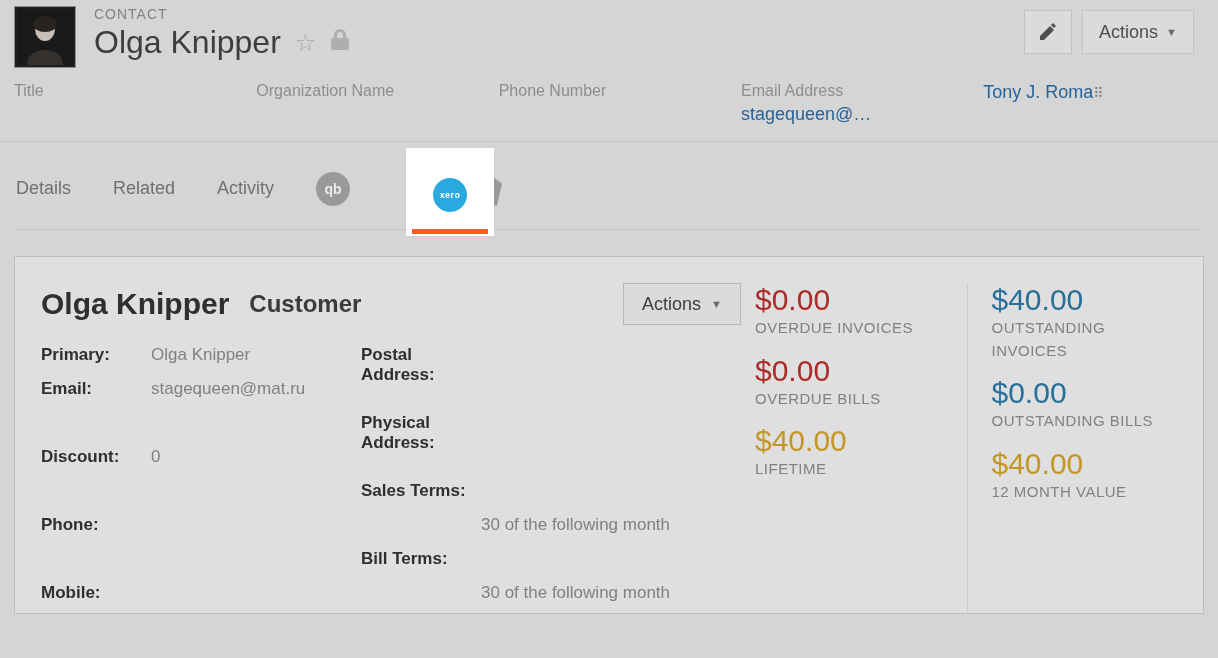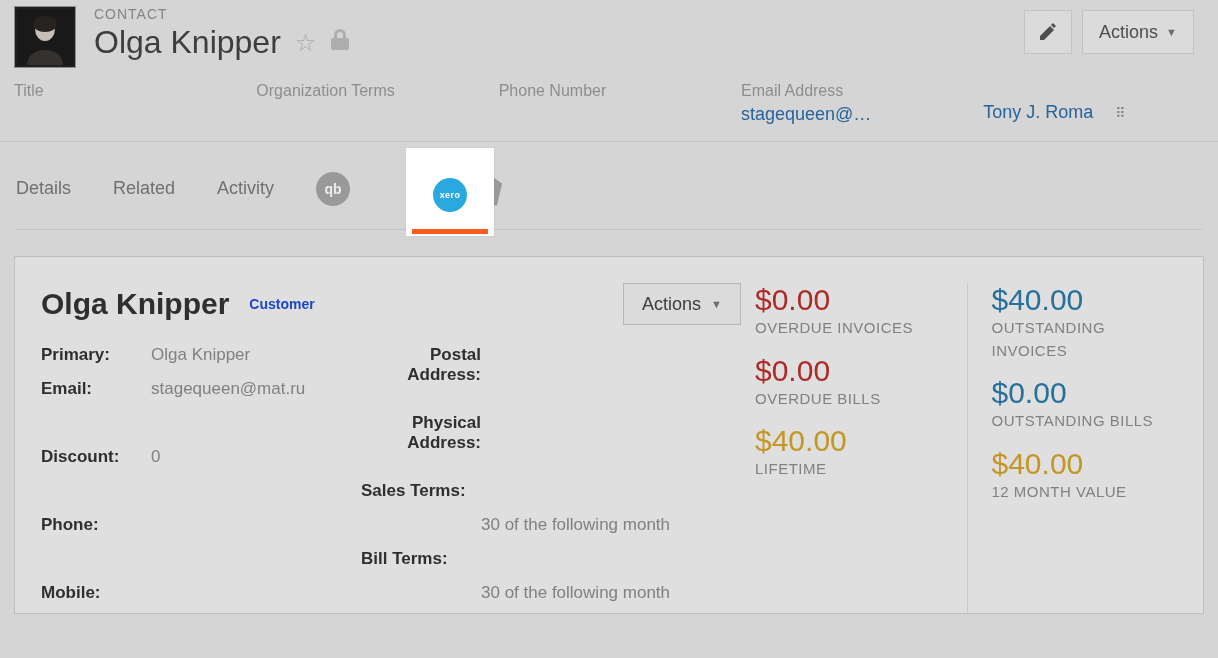--- a/index.html
+++ b/index.html
@@ -82,21 +82,21 @@
   .info-item.narrow { flex: 0.95; }
   .info-label {
     color: #9a9a9a;
     font-size: 16px;
     margin-bottom: 4px;
   }
   .info-value {
     color: #2a6ca9;
     font-size: 18px;
   }
-  .owner-val { display: flex; align-items: center; gap: 22px; margin-top: 20px; }
+  .owner-val { display: flex; align-items: center; gap: 0; }
   .owner-glyph { color: #888; font-size: 14px; }
 
   .hr {
     height: 1px;
     background: #d5d5d5;
   }
 
   
   .tabs-wrap {
     position: relative;
@@ -182,40 +182,40 @@
     display: flex;
     gap: 26px;
   }
   .panel-title-row {
     display: flex;
     align-items: center;
     gap: 20px;
     margin-bottom: 16px;
   }
   .panel-title { font-size: 30px; color: #333; font-weight: 600; }
-  .badge-link { color: #1d4ed8; font-size: 14px; font-weight: 600; }
+  .badge-link { color: #404040; font-size: 24px; font-weight: 600; }
   .panel-actions {
     margin-left: auto;
     height: 42px;
     padding: 0 18px;
     background: #eeeeee;
     border: 1px solid #c8c8c8;
     color: #444;
     font-size: 18px;
     display: flex; align-items: center; gap: 10px;
     cursor: pointer;
   }
 
   .fields { display: flex; gap: 0; }
   .fcol { flex: 1; }
   .fcol.lab1 { flex: 0 0 110px; }
   .fcol.val1 { flex: 0 0 210px; }
   .fcol.lab2 { flex: 0 0 120px; }
   .fcol.val2 { flex: 1; }
-  .frow { min-height: 34px; display: flex; align-items: flex-start; padding-top: 4px; text-align: right;}
+  .frow { min-height: 34px; display: flex; align-items: flex-start; padding-top: 4px;}
   .flabel { color: #333; font-weight: 600; font-size: 17px; }
   .fvalue { color: #8c8c8c; font-size: 17px; }
 
   
   .stat-col {
     flex: 1;
     display: flex;
     flex-direction: column;
     gap: 10px;
     border-left: 1px solid #dcdcdc;
@@ -269,21 +269,21 @@
     </div>
   </div>
 </div>
 
 <div class="info-row">
   <div class="info-item">
     <div class="info-label">Title</div>
     <div class="info-value"></div>
   </div>
   <div class="info-item">
-    <div class="info-label">Organization Terms</div>
+    <div class="info-label">Organization Name</div>
     <div class="info-value"></div>
   </div>
   <div class="info-item">
     <div class="info-label">Phone Number</div>
     <div class="info-value"></div>
   </div>
   <div class="info-item">
     <div class="info-label">Email Address</div>
     <div class="info-value">stagequeen@…</div>
   </div>

